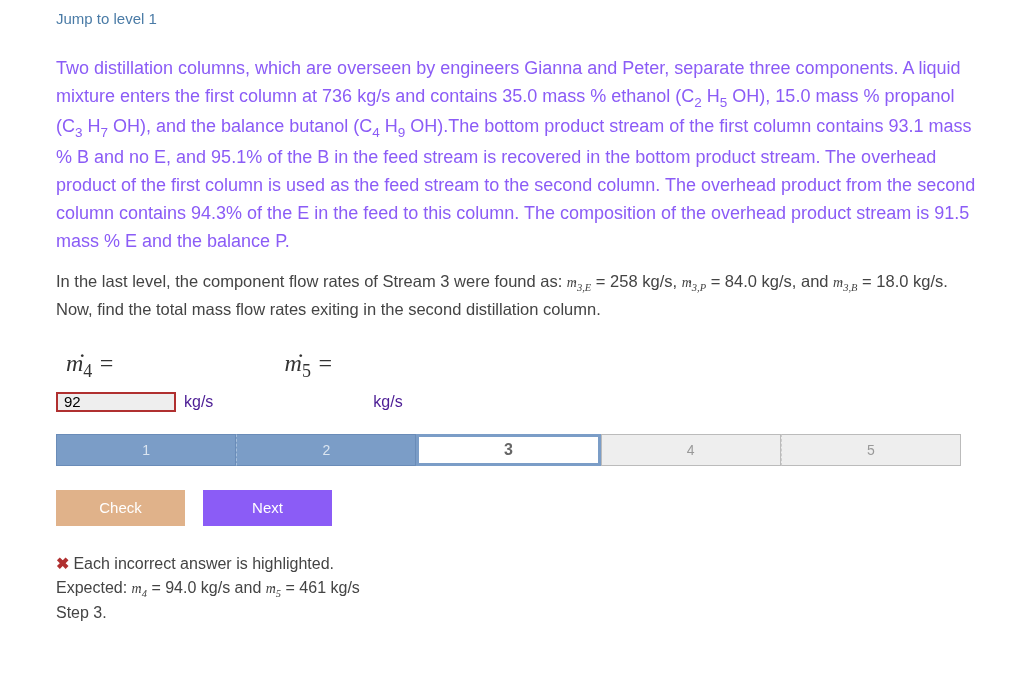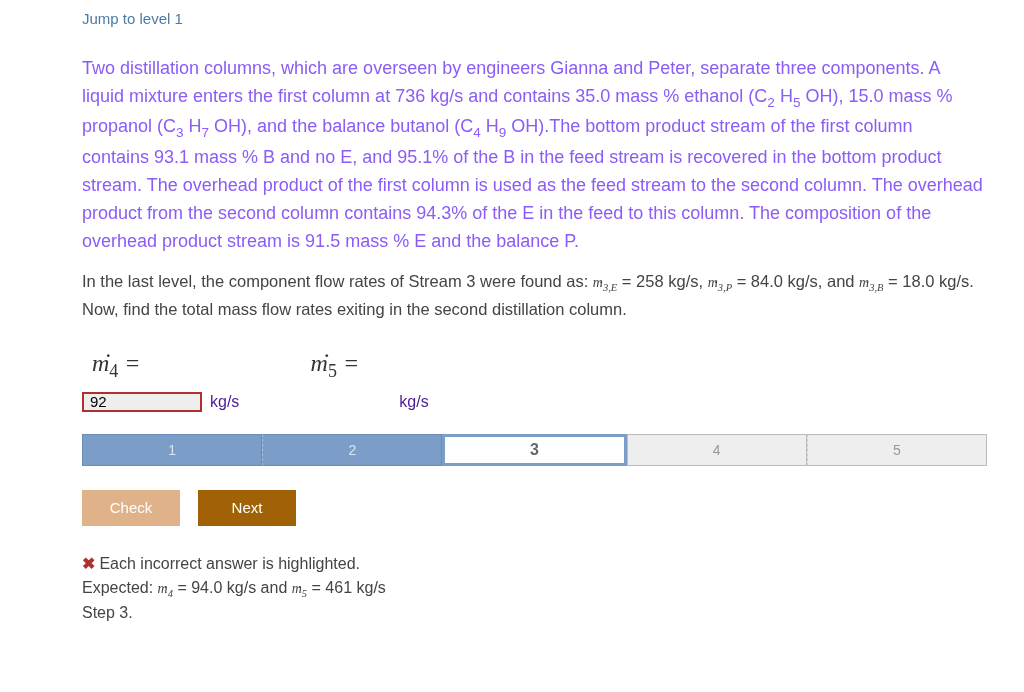--- a/index.html
+++ b/index.html
@@ -6,21 +6,21 @@
   body {
     font-family: Arial, Helvetica, sans-serif;
     font-size: 16px;
     color: #333;
     background: #fff;
     width: 1024px;
     height: 692px;
     overflow: hidden;
   }
   .container {
-    padding: 10px 40px 0 82px;
+    padding: 10px 40px 0 56px;
   }
   .jump-link {
     color: #4a7ba6;
     font-size: 15px;
     margin-bottom: 28px;
     cursor: pointer;
   }
   .problem-text {
     color: #8b5cf6;
     font-size: 18px;
@@ -91,30 +91,30 @@
   .step.pending + .step.pending { border-left: 1px dashed #ccc; }
   .step.current {
     background: #fff;
     color: #666;
     font-weight: bold;
     font-size: 16px;
     border: 3px solid #7b9dc7;
   }
   .btn-row { display:flex; gap: 18px; margin-bottom: 26px;}
   .btn {
-    width: 98px;
+    width: 129px;
     height: 36px;
     border: none;
     color: #fff;
     font-size: 15px;
     cursor: pointer;
     display:flex; align-items:center; justify-content:center;
   }
   .btn-check { background: #e0b28a; }
-  .btn-next { background: #a16207; }
+  .btn-next { background: #8b5cf6; }
   .feedback { font-size: 16px; color: #444; line-height:1.5; }
   .feedback .x-icon { color: #b03030; font-weight: bold; margin-right: 4px; font-size: 16px;}
 </style>
 </head>
 <body>
 
 <div class="container">
   <div class="jump-link">Jump to level 1</div>
 
   <p class="problem-text">

